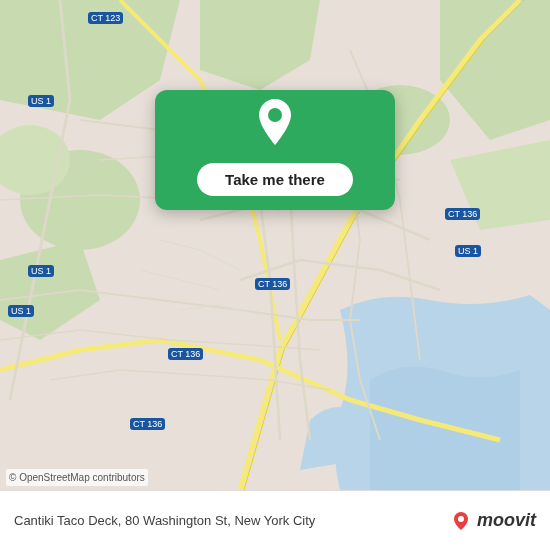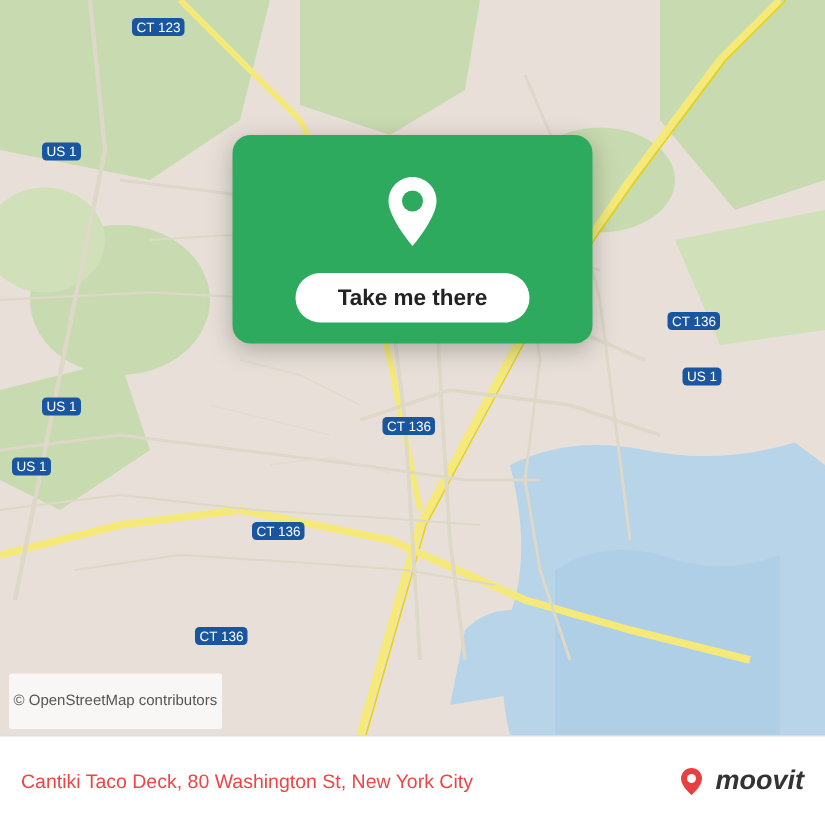--- a/index.html
+++ b/index.html
@@ -32,21 +32,21 @@
     #location-card {
       position: absolute;
       top: 90px;
       left: 155px;
       width: 240px;
       background: #2eaa5e;
       border-radius: 12px;
       display: flex;
       flex-direction: column;
       align-items: center;
-      padding: 24px 20px 14px 20px;
+      padding: 5px 20px 14px 20px;
       box-shadow: 0 4px 16px rgba(0,0,0,0.25);
       z-index: 10;
     }
 
     #location-pin {
       width: 54px;
       height: 54px;
       margin-bottom: 14px;
     }
 
@@ -69,21 +69,21 @@
       background: white;
       display: flex;
       align-items: center;
       padding: 0 14px;
       border-top: 1px solid #ddd;
       position: relative;
     }
 
     #destination-text {
       font-size: 13px;
-      color: #ef4444;
+      color: #404040;
       flex: 1;
     }
 
     #moovit-logo {
       display: flex;
       gap: 5px;
       flex-shrink: 0;
     }
 
     #moovit-pin-icon {
@@ -99,21 +99,21 @@
     }
 
     
     #attribution {
       position: absolute;
       bottom: 4px;
       left: 6px;
       font-size: 10px;
       color: #555;
       background: rgba(255,255,255,0.75);
-      padding: 13px 3px;
+      padding: 3px 3px;
       border-radius: 2px;
       z-index: 5;
     }
 
     
     .badge {
       position: absolute;
       border-radius: 3px;
       font-size: 9px;
       font-weight: normal;

